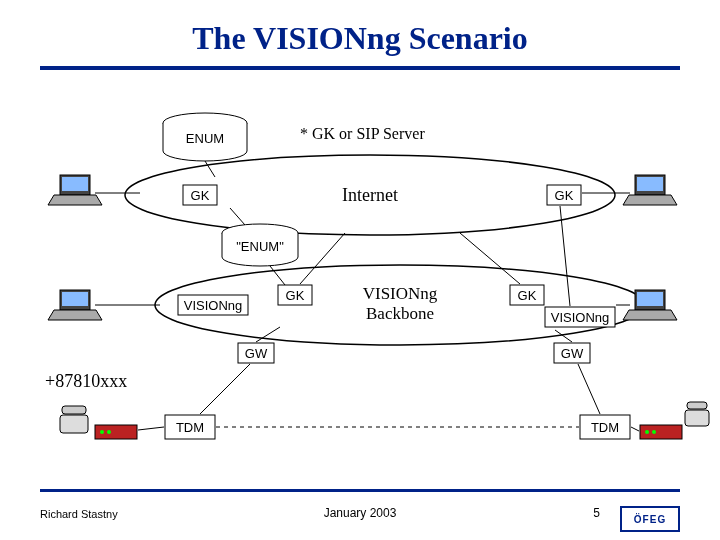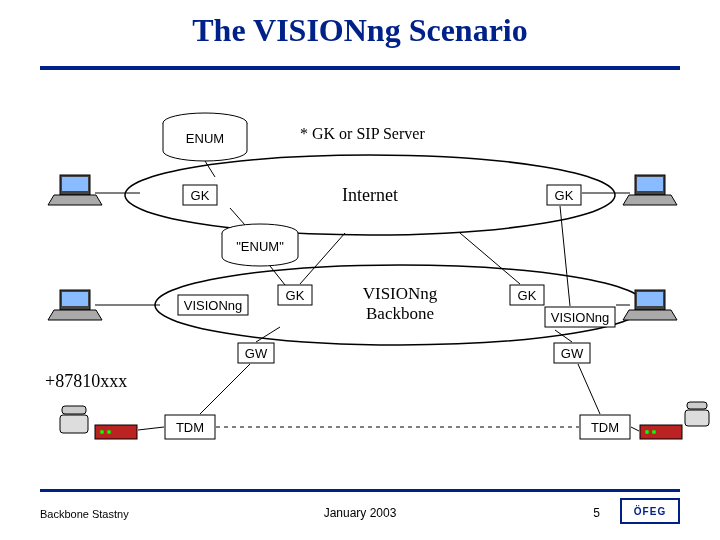--- a/index.html
+++ b/index.html
@@ -11,21 +11,21 @@
     font-family: "Times New Roman", serif;
     position: relative;
     overflow: hidden;
   }
   .title {
     width: 100%;
     text-align: center;
     font-size: 32px;
     font-weight: bold;
     color: #002288;
-    padding-top: 12px;
+    padding-top: 20px;
   }
   .rule-top {
     position: absolute;
     left: 40px;
     right: 40px;
     top: 66px;
     height: 4px;
     background: #002288;
   }
   .rule-bottom {
@@ -74,20 +74,21 @@
     width: 56px;
     height: 22px;
     display: flex;
     align-items: center;
     justify-content: center;
     font-family: Arial, sans-serif;
     font-size: 10px;
     font-weight: bold;
     color: #002288;
     letter-spacing: 1px;
+    margin-top: 8px;
   }
   svg.diagram {
     position: absolute;
     left: 0;
     top: 75px;
     width: 720px;
     height: 410px;
   }
   .boxlabel {
     font-family: Arial, sans-serif;
@@ -273,18 +274,18 @@
   </g>
   <g transform="translate(685,330)">
     <rect x="0" y="5" width="24" height="16" rx="3" fill="#ddd" stroke="#000"></rect>
     <rect x="2" y="-3" width="20" height="7" rx="3" fill="#ccc" stroke="#000"></rect>
   </g>
   <line x1="631" y1="352" x2="639" y2="356" stroke="#000"></line>
 
 </svg>
 
 <div class="rule-bottom"></div>
-<div class="footer-left">Backbone Stastny</div>
+<div class="footer-left">Richard Stastny</div>
 <div class="footer-center">January 2003</div>
 <div class="footer-pagenum">5</div>
 <div class="footer-logo">
   <div class="outer">ÖFEG</div>
 </div>
 
 </body></html>

